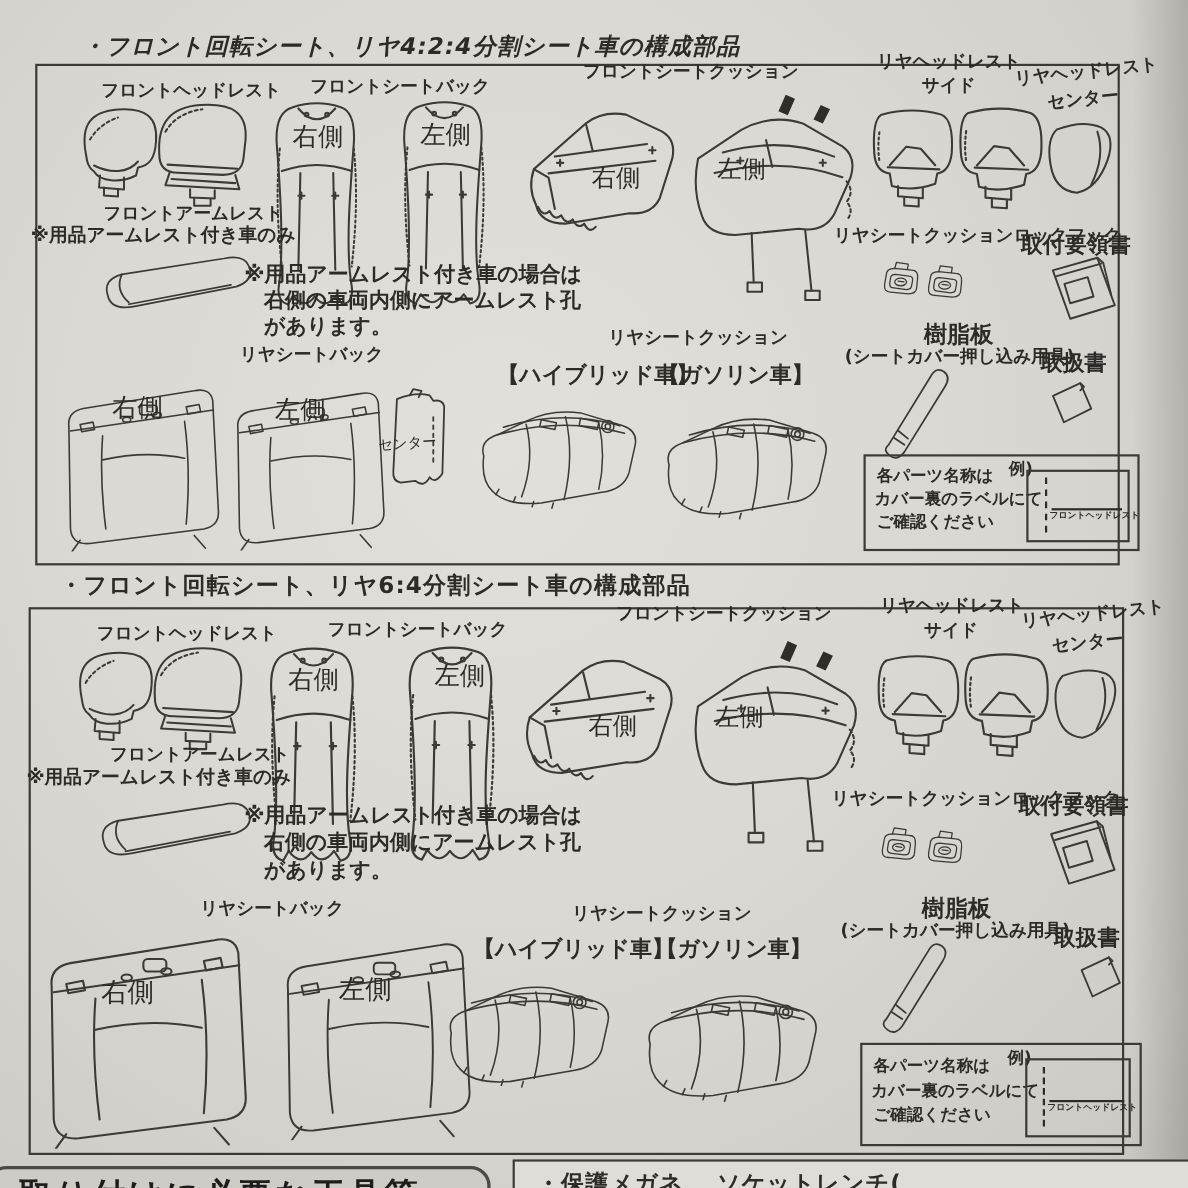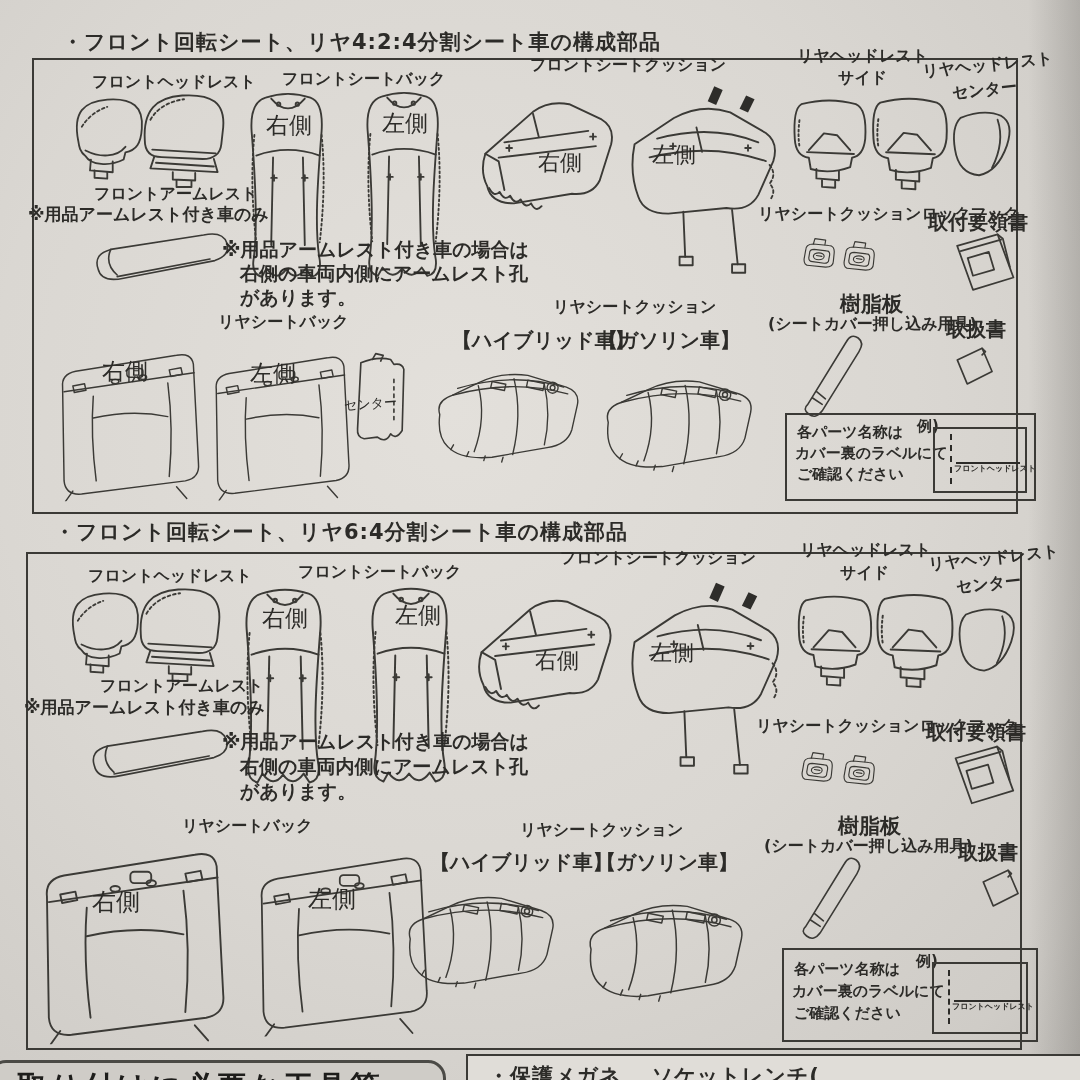--- a/index.html
+++ b/index.html
@@ -178,21 +178,21 @@
       <path d="M172,26 Q182,70 172,114"></path>
       <path d="M40,114 l-4,7 M62,124 l-3,7 M86,130 l-2,7 M112,132 l-2,7"></path>
     </g>
   </symbol>
 </defs>
 </svg>
 
 <div class="page">
   <div class="shade-right"></div>
 
-  <div class="lbl" style="left:62px;top:30px;font-size:21px;letter-spacing:1px;">・フロント回転シート、リヤ4:2:4分割シート車の構成部品</div>
+  <div class="lbl" style="left:74px;top:30px;font-size:21px;letter-spacing:1px;font-style:italic;">・フロント回転シート、リヤ4:2:4分割シート車の構成部品</div>
   <div class="panel" style="left:32px;top:58px;width:982px;height:452px;"></div>
 
   <div class="lbl" style="left:92px;top:72px;font-size:16px;">フロントヘッドレスト</div>
   <svg class="art" style="left:60px;top:90px;width:100px;height:110px;" viewBox="0 0 110 120">
       <use href="#sym-hr-a"></use>
     </svg>
   <svg class="art" style="left:128px;top:84px;width:112px;height:122px;" viewBox="0 0 120 130">
       <use href="#sym-hr-b"></use>
     </svg>
 

